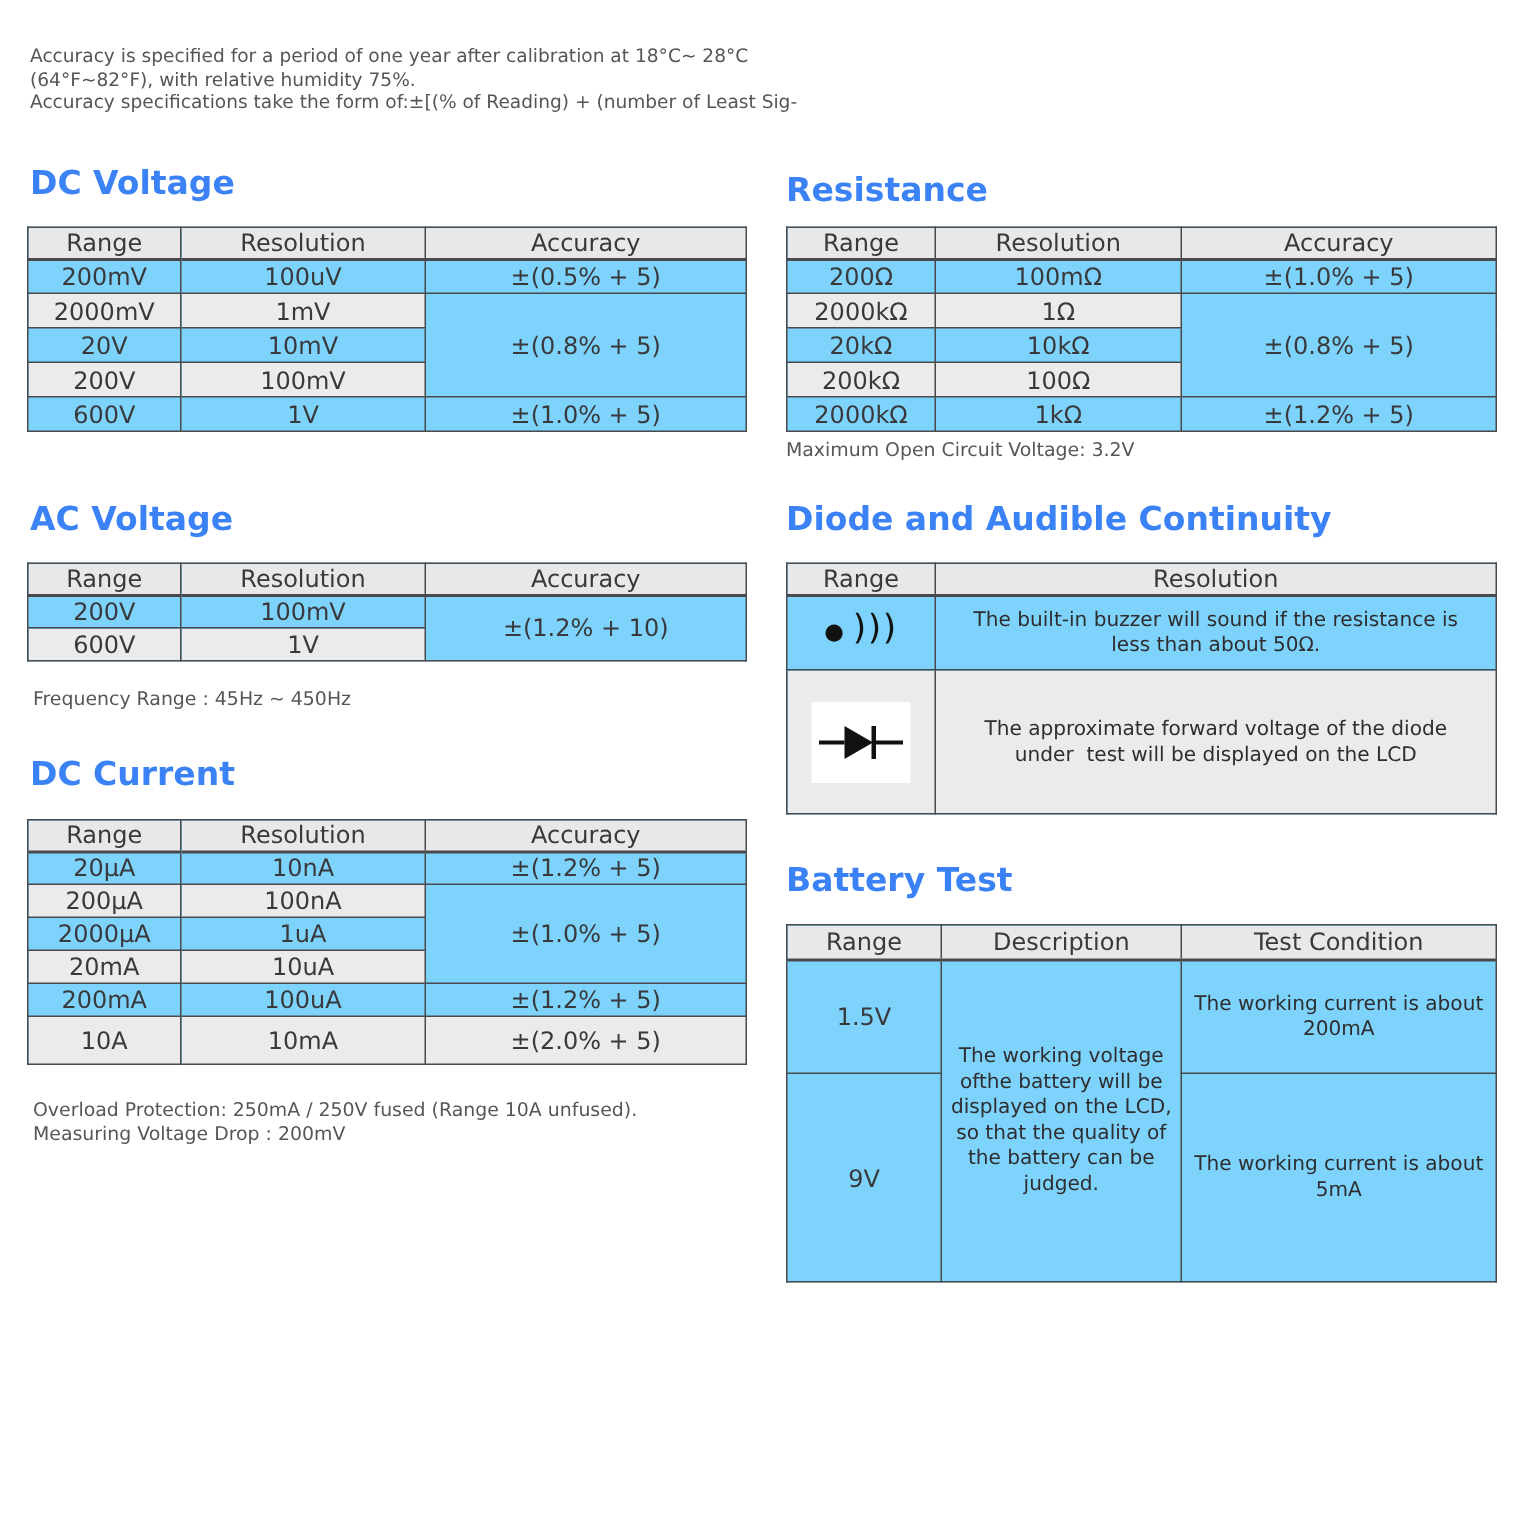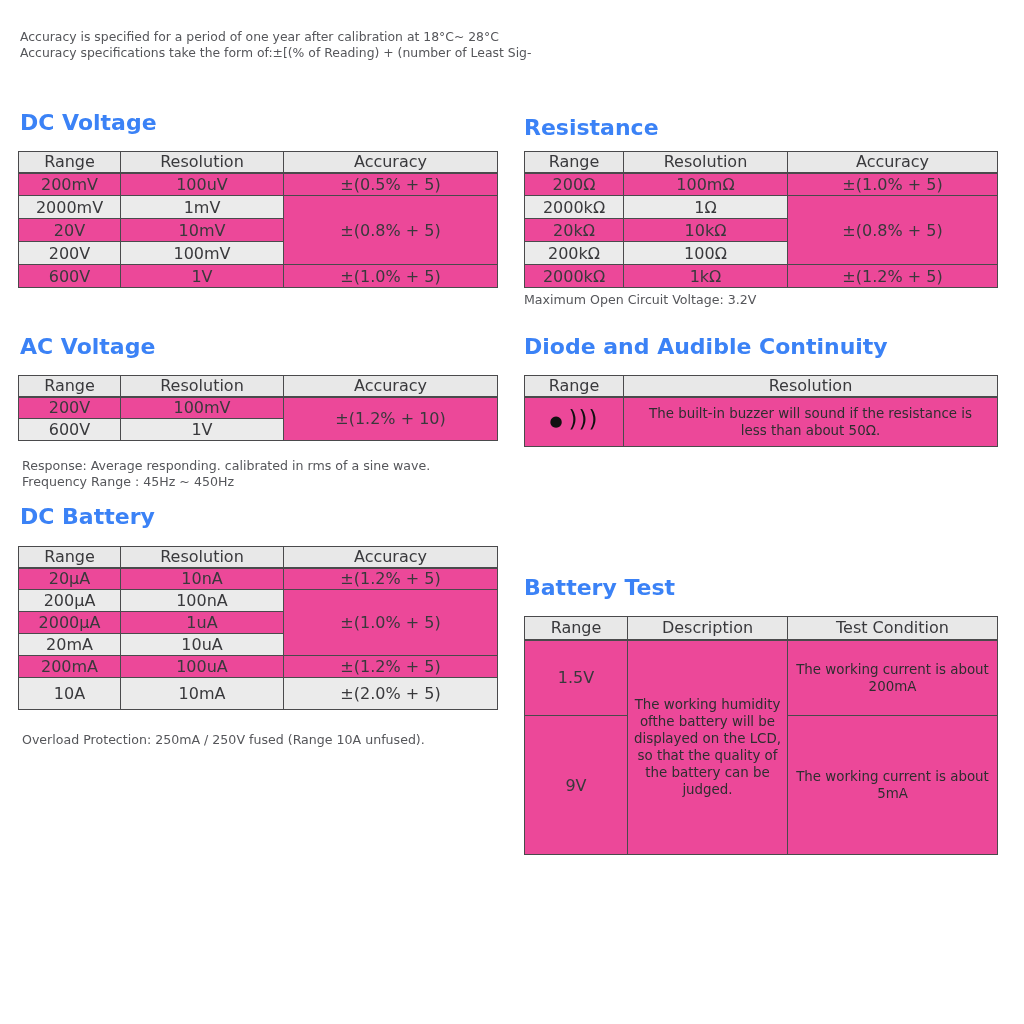--- a/index.html
+++ b/index.html
@@ -22,21 +22,21 @@
   .sec-title {
     font-size: 22px;
     font-weight: bold;
     color: #3b82f6;
     white-space: nowrap;
   }
 
   table.spec {
     border-collapse: collapse;
     table-layout: fixed;
-    background: #ec4899;
+    background: #7dd3fc;
   }
   table.spec th, table.spec td {
     border: 1px solid #4a4a4c;
     text-align: center;
     vertical-align: middle;
     font-size: 16px;
     color: #39393c;
     padding: 0;
     overflow: hidden;
   }
@@ -88,20 +88,21 @@
 
   
   td.mid-para { vertical-align: middle; text-align: left; padding: 0 5px 14px 5px; }
   td.mid-cond { vertical-align: middle; text-align: left; padding: 0 5px; }
 </style>
 </head>
 <body>
 
 <div class="abs" style="left:20px; top:29px;">
   <div class="intro-line">Accuracy is specified for a period of one year after calibration at 18°C~ 28°C</div>
+  <div class="intro-line">(64°F~82°F), with relative humidity 75%.</div>
   <div class="intro-line">Accuracy specifications take the form of:±[(% of Reading) + (number of Least Sig-</div>
 </div>
 
 <div class="abs sec-title" style="left:20px; top:110px;">DC Voltage</div>
 
 <table class="spec abs" style="left:18px; top:151px; width:480px;">
   <colgroup>
       <col style="width:102px">
       <col style="width:163px">
       <col>
@@ -200,21 +201,20 @@
     <td rowspan="2">±(1.2% + 10)</td>
   </tr>
   <tr style="height:22px;">
     <td class="shade">600V</td>
     <td class="shade">1V</td>
   </tr>
 </tbody>
   </table>
 
 <div class="abs" style="left:22px; top:458px;">
-  <div class="note">Response: Average responding. calibrated in rms of a sine wave.</div>
   <div class="note">Frequency Range : 45Hz ~ 450Hz</div>
 </div>
 
 <div class="abs sec-title" style="left:524px; top:334px;">Diode and Audible Continuity</div>
 
 <table class="spec abs" style="left:524px; top:375px; width:474px;">
   <colgroup>
       <col style="width:99px">
       <col>
     </colgroup>
@@ -228,24 +228,40 @@
       <span class="buzzer">
         <span class="buzzer-dot">●</span>
         <span class="buzzer-waves">)))</span>
       </span>
     </td>
     <td class="para">
       <div class="para-line">The built-in buzzer will sound if the resistance is</div>
       <div class="para-line">less than about 50Ω.</div>
     </td>
   </tr>
-</tbody>
-  </table>
-
-<div class="abs sec-title" style="left:20px; top:504px;">DC Battery</div>
+  <tr style="height:96px;">
+    <td class="shade">
+      <div class="diode-box">
+        <svg width="58" height="40" viewBox="0 0 58 40">
+          <line x1="1" y1="20" x2="18" y2="20" stroke="#111" stroke-width="2.6"></line>
+          <polygon points="18,9 18,31 37,20" fill="#111"></polygon>
+          <line x1="37.5" y1="9" x2="37.5" y2="31" stroke="#111" stroke-width="3"></line>
+          <line x1="39" y1="20" x2="57" y2="20" stroke="#111" stroke-width="2.6"></line>
+        </svg>
+      </div>
+    </td>
+    <td class="para shade">
+      <div class="para-line">The approximate forward voltage of the diode</div>
+      <div class="para-line">under  test will be displayed on the LCD</div>
+    </td>
+  </tr>
+</tbody>
+  </table>
+
+<div class="abs sec-title" style="left:20px; top:504px;">DC Current</div>
 
 <table class="spec abs" style="left:18px; top:546px; width:480px;">
   <colgroup>
       <col style="width:102px">
       <col style="width:163px">
       <col>
     </colgroup>
   <tbody>
       <tr style="height:21px;">
     <th>Range</th>
@@ -278,40 +294,41 @@
   <tr style="height:32px;">
     <td class="shade">10A</td>
     <td class="shade">10mA</td>
     <td class="shade">±(2.0% + 5)</td>
   </tr>
 </tbody>
   </table>
 
 <div class="abs" style="left:22px; top:732px;">
   <div class="note">Overload Protection: 250mA / 250V fused (Range 10A unfused).</div>
+  <div class="note">Measuring Voltage Drop : 200mV</div>
 </div>
 
 <div class="abs sec-title" style="left:524px; top:575px;">Battery Test</div>
 
 <table class="spec abs" style="left:524px; top:616px; width:474px;">
   <colgroup>
       <col style="width:103px">
       <col style="width:160px">
       <col>
     </colgroup>
   <tbody>
       <tr style="height:23px;">
     <th>Range</th>
     <th>Description</th>
     <th>Test Condition</th>
   </tr>
   <tr style="height:76px;padding-left:48px;">
     <td>1.5V</td>
     <td rowspan="2" class="mid-para">
-      <div class="para-line">The working humidity</div>
+      <div class="para-line">The working voltage</div>
       <div class="para-line">ofthe battery will be</div>
       <div class="para-line">displayed on the LCD,</div>
       <div class="para-line">so that the quality of</div>
       <div class="para-line">the battery can be</div>
       <div class="para-line">judged.</div>
     </td>
     <td class="mid-cond">
       <div class="para-line">The working current is about</div>
       <div class="para-line">200mA</div>
     </td>

